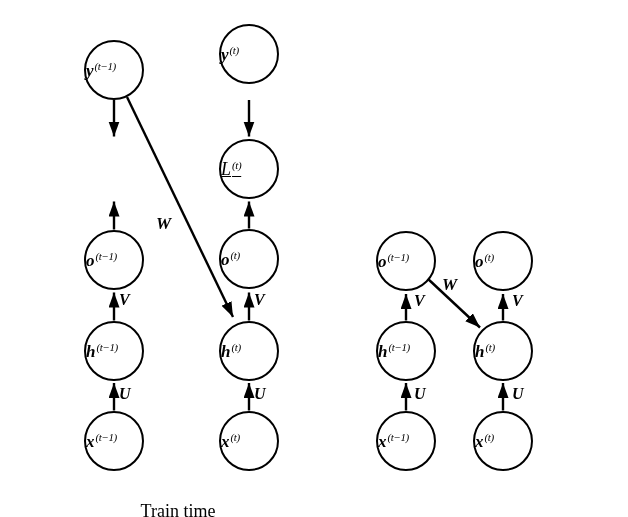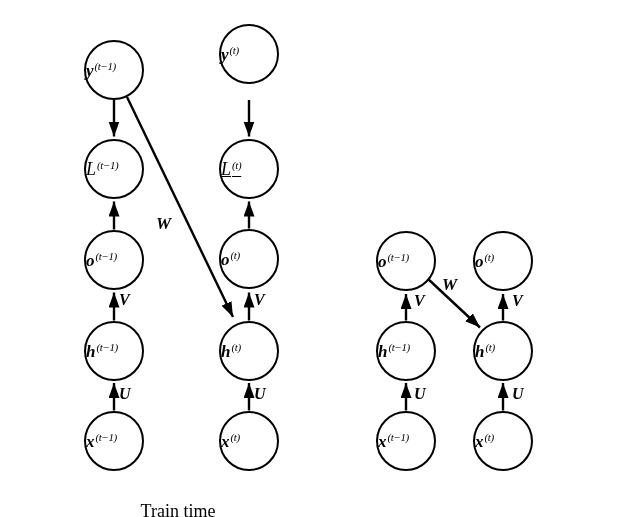--- a/index.html
+++ b/index.html
@@ -99,23 +99,20 @@
     <line x1="427" y1="278" x2="480" y2="327.5" stroke="#000" stroke-width="2.4" marker-end="url(#ah)"></line>
   </svg>
 
   <div class="node" style="left:84px; top:40px;">
     <span class="lbl"><span>y</span><sup>(t−1)</sup></span>
   </div>
   <div class="node" style="left:219px; top:24px;">
     <span class="lbl"><span>y</span><sup>(t)</sup></span>
   </div>
 
-  <div class="node plain" style="left:84px; top:139px;">
-    <span class="lbl"><span>L</span><sup>(t−1)</sup></span>
-  </div>
   <div class="node plain" style="left:219px; top:139px;text-decoration:underline;">
     <span class="lbl"><span>L</span><sup>(t)</sup></span>
   </div>
 
   <div class="node" style="left:84px; top:230px;">
     <span class="lbl"><span>o</span><sup>(t−1)</sup></span>
   </div>
   <div class="node" style="left:219px; top:229px;">
     <span class="lbl"><span>o</span><sup>(t)</sup></span>
   </div>

